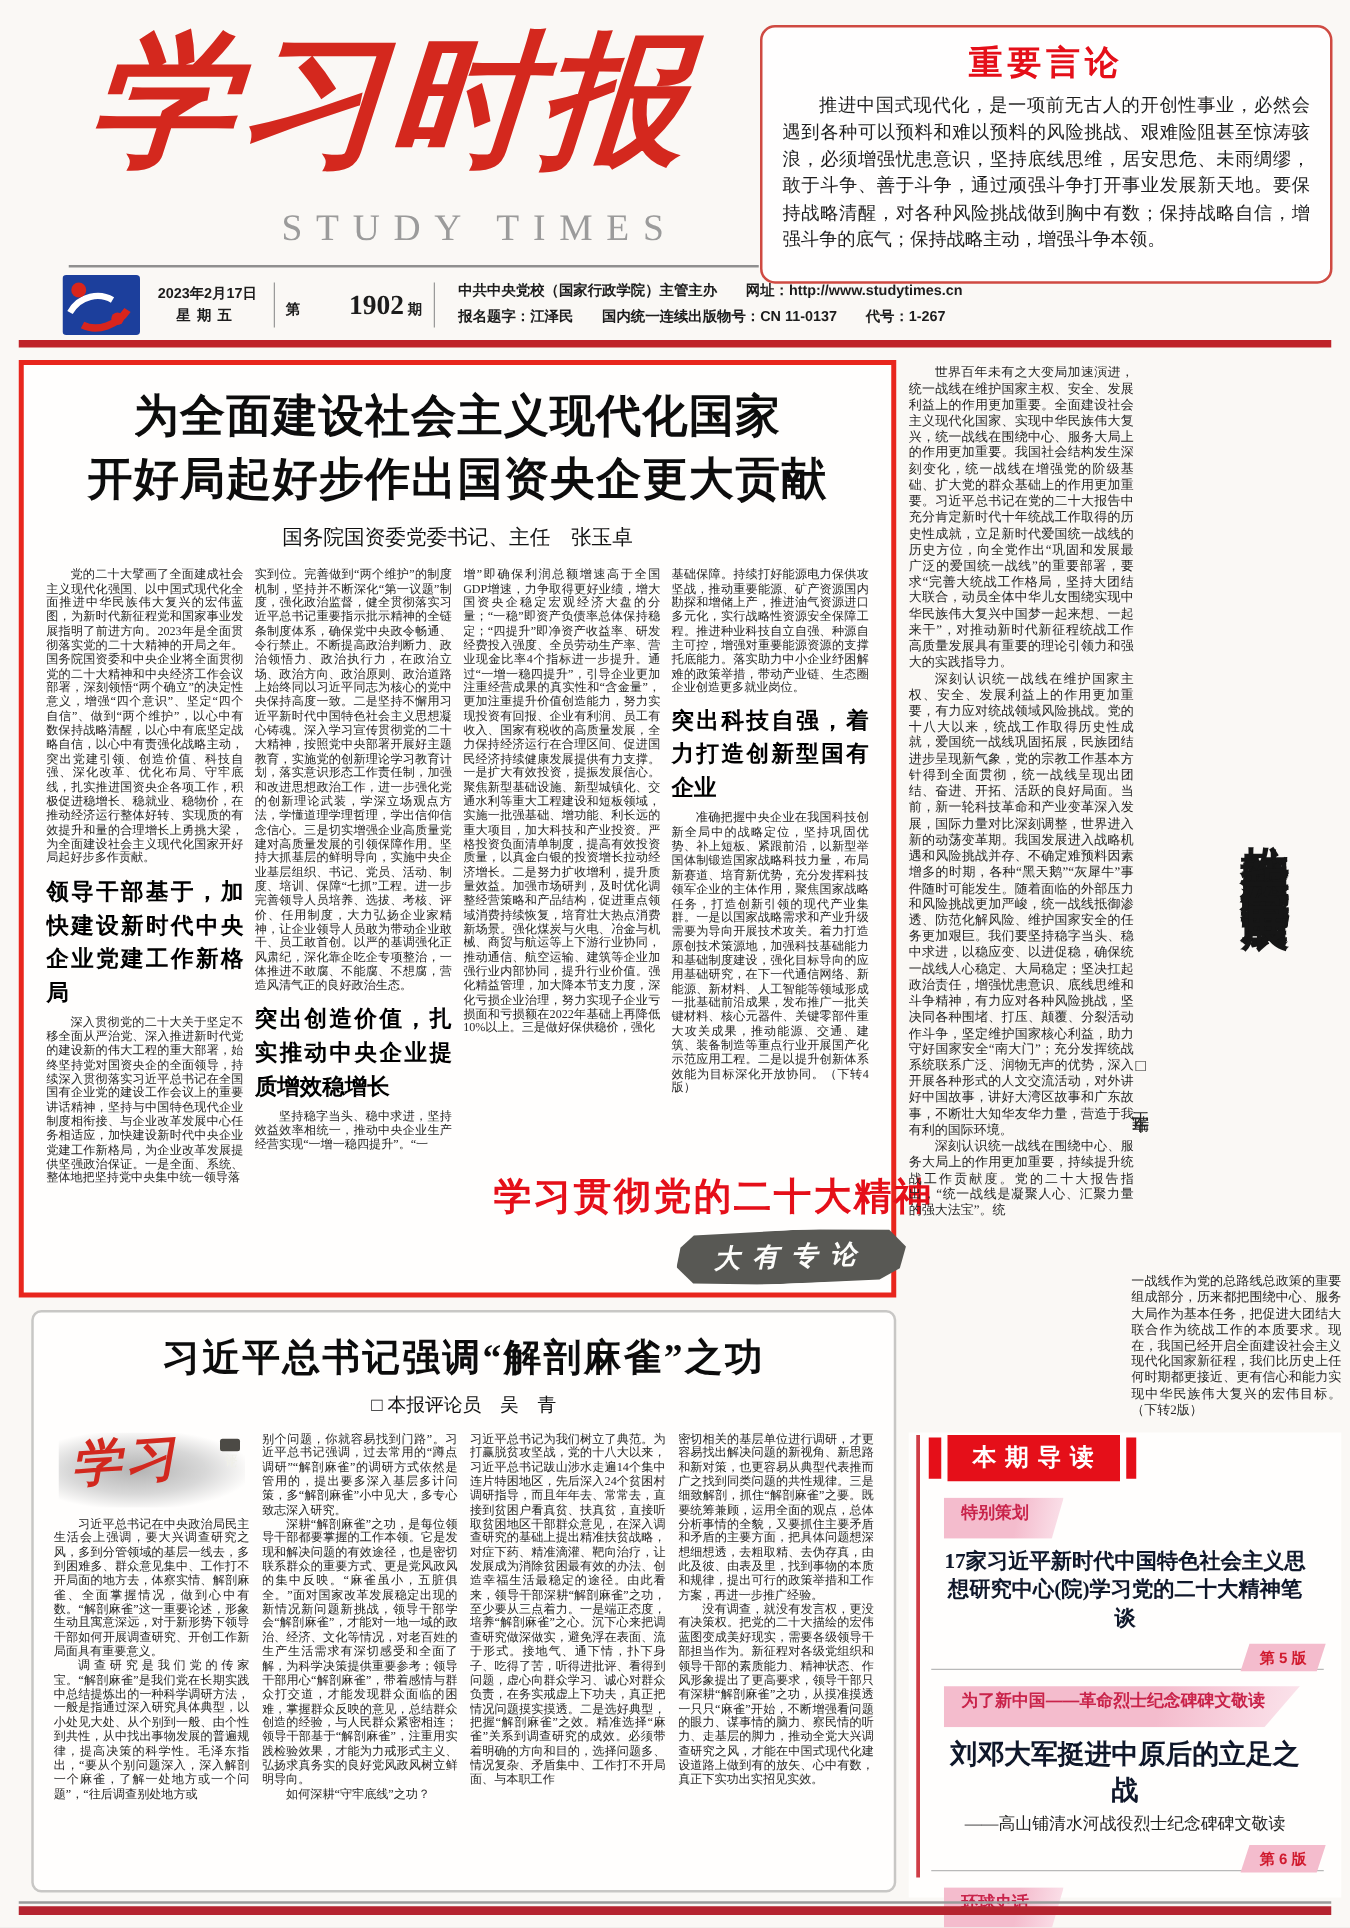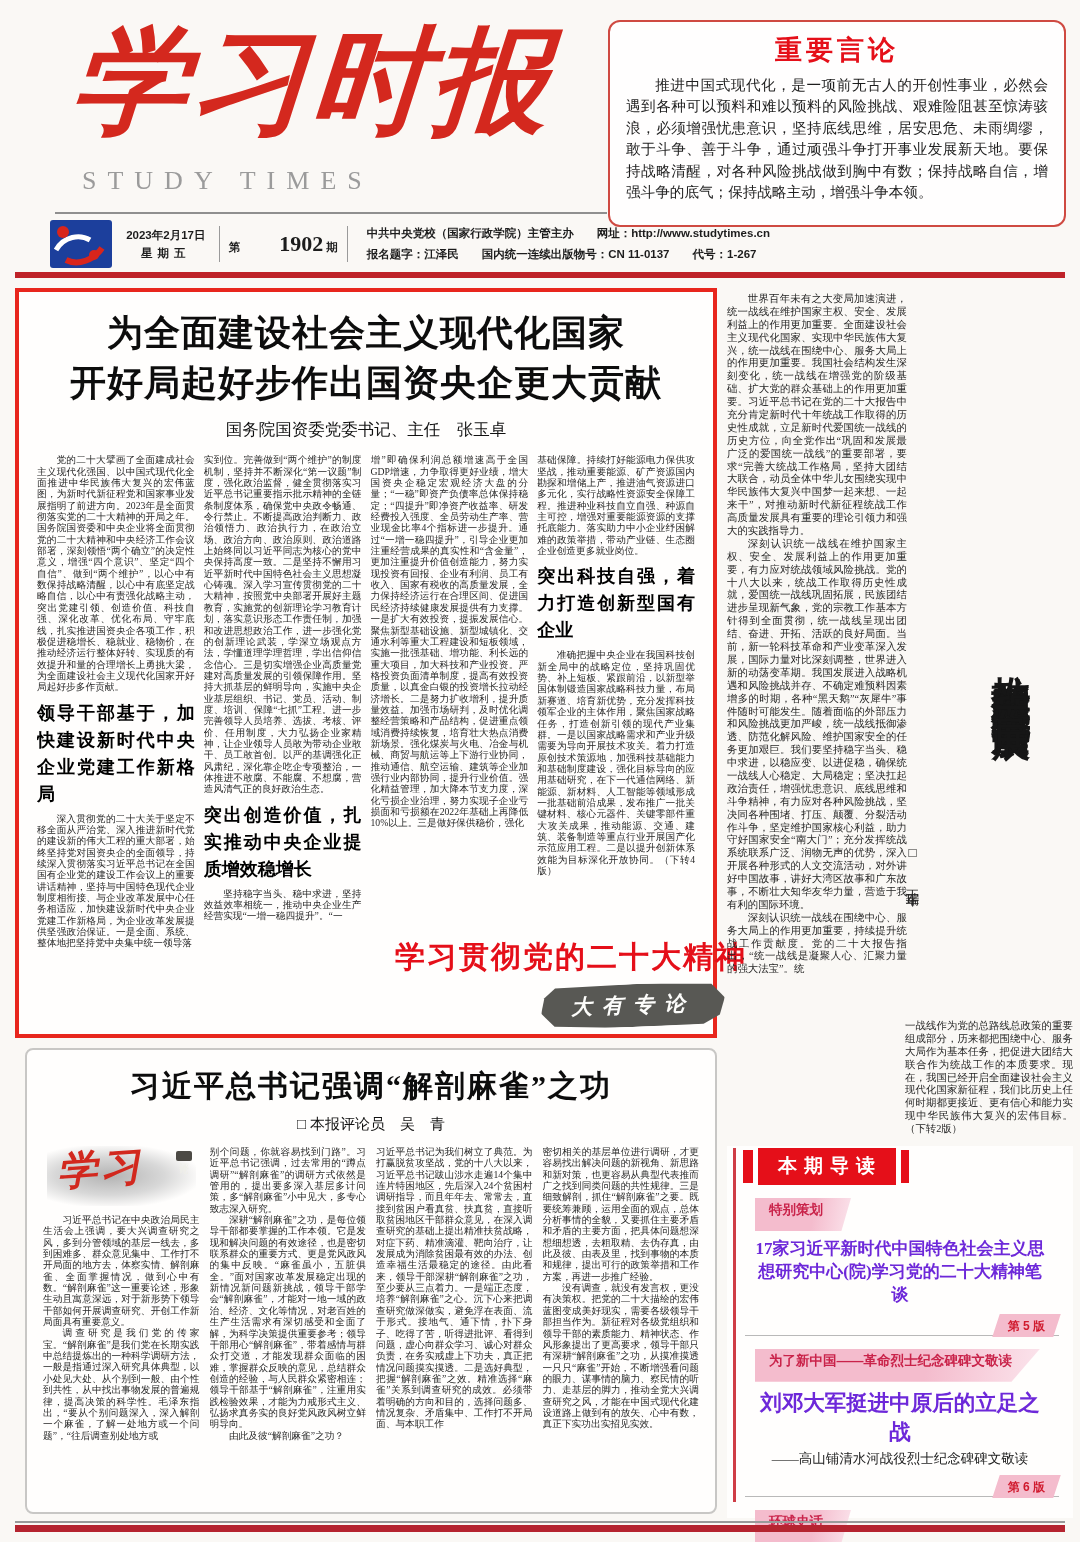--- a/index.html
+++ b/index.html
@@ -2,22 +2,22 @@
 <html><head>
 <meta charset="utf-8">
 <style>
   html,body{margin:0;padding:0;background:#e9e7e4;}
   .page{position:relative;width:1080px;height:1542px;margin:0 auto;background:#faf8f5;
         font-family:"Liberation Serif",serif;overflow:hidden;}
   
   .paper-title{position:absolute;left:72px;top:10px;width:480px;text-align:center;
     font-size:116px;line-height:1.25;font-weight:bold;font-style:italic;color:#d4281e;
     letter-spacing:4px;transform:skewX(-4deg);}
-  .paper-title-en{position:absolute;left:82px;top:166px;width:460px;text-align:left;
-    font-size:26px;letter-spacing:11px;color:#9b9b9b;}
+  .paper-title-en{position:absolute;left:82px;top:166px;width:460px;text-align:right;
+    font-size:30px;letter-spacing:11px;color:#9b9b9b;}
   .masthead-line{position:absolute;left:55px;top:212px;width:552px;height:2px;background:#8f8f8f;}
   .info-row{position:absolute;left:50px;top:221px;width:720px;height:46px;
     display:flex;align-items:center;}
   .info-logo{width:62px;height:48px;flex:0 0 auto;}
   .date-block{margin-left:10px;width:92px;text-align:center;
     font-family:"Liberation Sans",sans-serif;font-weight:bold;font-size:11.5px;color:#1c1c1c;line-height:1.6;}
   .date-block .wd{letter-spacing:5px;}
   .vdiv{width:1px;height:36px;background:#9a9a9a;margin:0 9px;flex:0 0 auto;}
   .issue-block{font-family:"Liberation Sans",sans-serif;font-size:11.5px;font-weight:bold;color:#1c1c1c;white-space:nowrap;}
   .issue-num{font-family:"Liberation Serif",serif;font-size:22px;font-weight:bold;padding:0 3px;margin-left:36px;}
@@ -67,21 +67,21 @@
   .dg-leftline{position:absolute;left:6px;top:2px;width:3px;height:354px;background:#cf3d46;}
   .dg-header{display:flex;align-items:center;gap:5px;margin:2px 0 0 16px;}
   .dg-bar-a{width:10px;height:33px;background:#e50f19;}
   .dg-bar-b{width:8px;height:33px;background:#e50f19;}
   .dg-title{background:#e50f19;color:#fff;font-family:"Liberation Sans",sans-serif;
     font-weight:bold;font-size:19px;letter-spacing:7px;padding:5px 14px 6px 20px;}
   .dg-label{display:inline-block;margin:13px 0 5px 28px;padding:3px 28px 12px 14px;
     font-family:"Liberation Sans",sans-serif;font-weight:bold;font-size:13.5px;color:#c9234a;
     background:linear-gradient(100deg,#f4bccd 60%,#fbe4ec 100%);
     clip-path:polygon(0 0,100% 0,90% 100%,0 100%);}
-  .dg-item-title{margin:2px 26px;text-align:center;font-weight:bold;color:#6d28d9;line-height:1.35;}
+  .dg-item-title{margin:2px 26px;text-align:center;font-weight:bold;color:#0f172a;line-height:1.35;}
   .dg-item-title.t1{font-size:17px;}
   .dg-item-title.t2{font-size:21.5px;}
   .dg-item-title.t3{font-size:20.5px;}
   .dg-sub{margin:3px 14px 0;text-align:center;font-size:13.5px;color:#222;}
   .dg-pagerow{position:relative;margin:9px 14px 0 18px;border-bottom:1.5px solid #b9b9b9;height:19px;}
   .dg-page{position:absolute;right:2px;bottom:-2px;background:#f4bccd;transform:skewX(-18deg);
     padding:2px 12px;}
   .dg-page span{display:inline-block;transform:skewX(18deg);color:#d01a2e;
     font-family:"Liberation Sans",sans-serif;font-weight:bold;font-size:12px;}
   
@@ -227,21 +227,21 @@
           <span class="logo-pl">评论</span>
         </div>
         <div>
             <p class="para">习近平总书记在中央政治局民主生活会上强调，要大兴调查研究之风，多到分管领域的基层一线去，多到困难多、群众意见集中、工作打不开局面的地方去，体察实情、解剖麻雀、全面掌握情况，做到心中有数。“解剖麻雀”这一重要论述，形象生动且寓意深远，对于新形势下领导干部如何开展调查研究、开创工作新局面具有重要意义。</p>
             <p class="para">调查研究是我们党的传家宝。“解剖麻雀”是我们党在长期实践中总结提炼出的一种科学调研方法，一般是指通过深入研究具体典型，以小处见大处、从个别到一般、由个性到共性，从中找出事物发展的普遍规律，提高决策的科学性。毛泽东指出，“要从个别问题深入，深入解剖一个麻雀，了解一处地方或一个问题”，“往后调查别处地方或</p>
           </div>
       </div>
       <div class="cmt-col">
           <p class="para cont">别个问题，你就容易找到门路”。习近平总书记强调，过去常用的“蹲点调研”“解剖麻雀”的调研方式依然是管用的，提出要多深入基层多计问策，多“解剖麻雀”小中见大，多专心致志深入研究。</p>
           <p class="para">深耕“解剖麻雀”之功，是每位领导干部都要掌握的工作本领。它是发现和解决问题的有效途径，也是密切联系群众的重要方式、更是党风政风的集中反映。“麻雀虽小，五脏俱全。”面对国家改革发展稳定出现的新情况新问题新挑战，领导干部学会“解剖麻雀”，才能对一地一域的政治、经济、文化等情况，对老百姓的生产生活需求有深切感受和全面了解，为科学决策提供重要参考；领导干部用心“解剖麻雀”，带着感情与群众打交道，才能发现群众面临的困难，掌握群众反映的意见，总结群众创造的经验，与人民群众紧密相连；领导干部基于“解剖麻雀”，注重用实践检验效果，才能为力戒形式主义、弘扬求真务实的良好党风政风树立鲜明导向。</p>
-          <p class="para">由此及彼“解剖麻雀”之功？</p>
+          <p class="para">如何深耕“守牢底线”之功？</p>
         </div>
       <div class="cmt-col">
           <p class="para cont">习近平总书记为我们树立了典范。为打赢脱贫攻坚战，党的十八大以来，习近平总书记跋山涉水走遍14个集中连片特困地区，先后深入24个贫困村调研指导，而且年年去、常常去，直接到贫困户看真贫、扶真贫，直接听取贫困地区干部群众意见，在深入调查研究的基础上提出精准扶贫战略，对症下药、精准滴灌、靶向治疗，让发展成为消除贫困最有效的办法、创造幸福生活最稳定的途径。由此看来，领导干部深耕“解剖麻雀”之功，至少要从三点着力。一是端正态度，培养“解剖麻雀”之心。沉下心来把调查研究做深做实，避免浮在表面、流于形式。接地气、通下情，扑下身子、吃得了苦，听得进批评、看得到问题，虚心向群众学习、诚心对群众负责，在务实戒虚上下功夫，真正把情况问题摸实摸透。二是选好典型，把握“解剖麻雀”之效。精准选择“麻雀”关系到调查研究的成效。必须带着明确的方向和目的，选择问题多、情况复杂、矛盾集中、工作打不开局面、与本职工作</p>
         </div>
       <div class="cmt-col">
           <p class="para cont">密切相关的基层单位进行调研，才更容易找出解决问题的新视角、新思路和新对策，也更容易从典型代表推而广之找到同类问题的共性规律。三是细致解剖，抓住“解剖麻雀”之要。既要统筹兼顾，运用全面的观点，总体分析事情的全貌，又要抓住主要矛盾和矛盾的主要方面，把具体问题想深想细想透，去粗取精、去伪存真，由此及彼、由表及里，找到事物的本质和规律，提出可行的政策举措和工作方案，再进一步推广经验。</p>
           <p class="para">没有调查，就没有发言权，更没有决策权。把党的二十大描绘的宏伟蓝图变成美好现实，需要各级领导干部担当作为。新征程对各级党组织和领导干部的素质能力、精神状态、作风形象提出了更高要求，领导干部只有深耕“解剖麻雀”之功，从摸准摸透一只只“麻雀”开始，不断增强看问题的眼力、谋事情的脑力、察民情的听力、走基层的脚力，推动全党大兴调查研究之风，才能在中国式现代化建设道路上做到有的放矢、心中有数，真正下实功出实招见实效。</p>
         </div>
     </div>
   </section>

